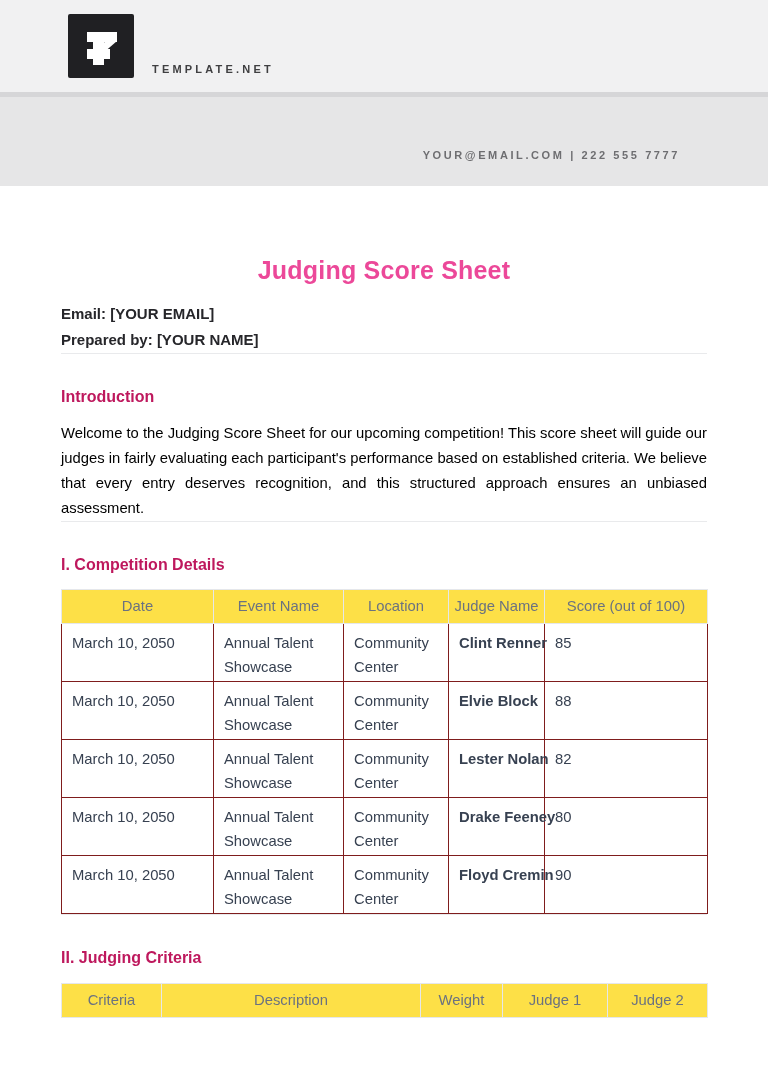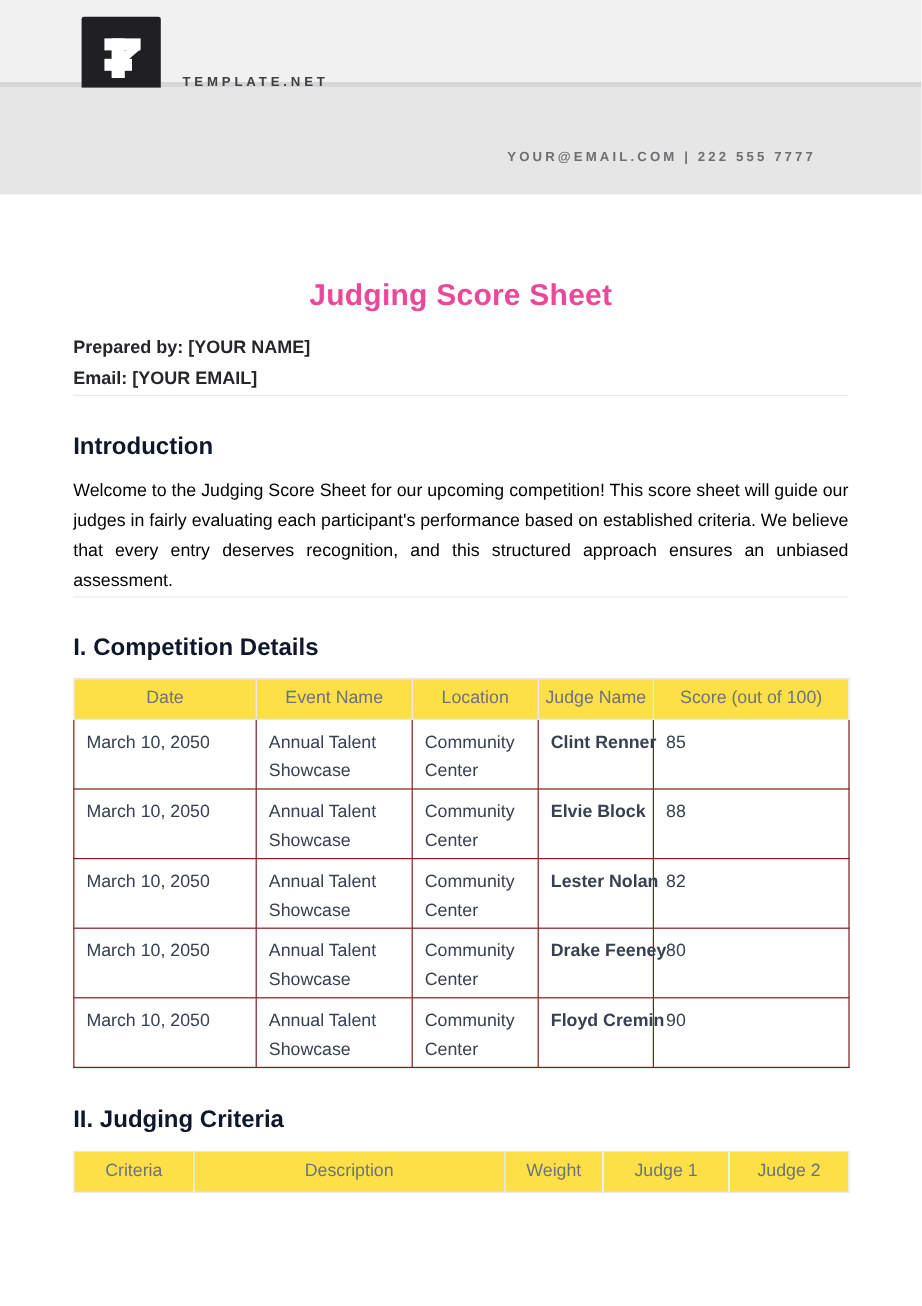--- a/index.html
+++ b/index.html
@@ -6,21 +6,21 @@
   html, body { width: 768px; }
   body {
     height: 1088px;
     overflow: hidden;
     background: #ffffff;
     font-family: "Liberation Sans", sans-serif;
     -webkit-font-smoothing: antialiased;
   }
   
   .band-top {
-    height: 68px;
+    height: 92px;
     background: #f1f1f2;
     position: relative;
   }
   .logo-box {
     position: absolute;
     left: 68px; top: 14px;
     width: 66px; height: 64px;
     background: #202023;
     border-radius: 2px;
   }
@@ -68,24 +68,24 @@
   hr.divider {
     border: none;
     border-top: 1px solid #e9eaec;
     margin: 0;
   }
   .hr-1 { margin-top: 27px; }
   .hr-2 { margin-top: 27px; }
   .hr-3 { margin-top: 28px; }
   .section-heading {
     margin-top: 33px;
-    font-size: 20px;
+    font-size: 16px;
     line-height: 19px;
     font-weight: 700;
-    color: #0f172a;
+    color: #be185d;
   }
   .intro-body {
     margin-top: 15px;
     font-size: 14.8px;
     line-height: 25px;
     text-align: justify;
     color: #000000;
   }
   table.sheet {
     margin-top: 15px;
@@ -151,26 +151,26 @@
 <div class="band-contact">
   <div class="contact-line">YOUR@EMAIL.COM | 222 555 7777</div>
 </div>
 
 <main class="content">
 
   <h1 class="doc-title">Judging Score Sheet</h1>
 
   <div class="doc-meta">
     <div class="meta-line">
+      <span>Email: </span>
+      <span>[YOUR EMAIL]</span>
+    </div>
+    <div class="meta-line">
       <span>Prepared by: </span>
       <span>[YOUR NAME]</span>
-    </div>
-    <div class="meta-line">
-      <span>Email: </span>
-      <span>[YOUR EMAIL]</span>
     </div>
   </div>
 
   <hr class="divider hr-1">
 
   <h3 class="section-heading">Introduction</h3>
   <p class="intro-body">Welcome to the Judging Score Sheet for our upcoming competition! This score sheet will guide our judges in fairly evaluating each participant's performance based on established criteria. We believe that every entry deserves recognition, and this structured approach ensures an unbiased assessment.</p>
 
   <hr class="divider hr-2">
 

